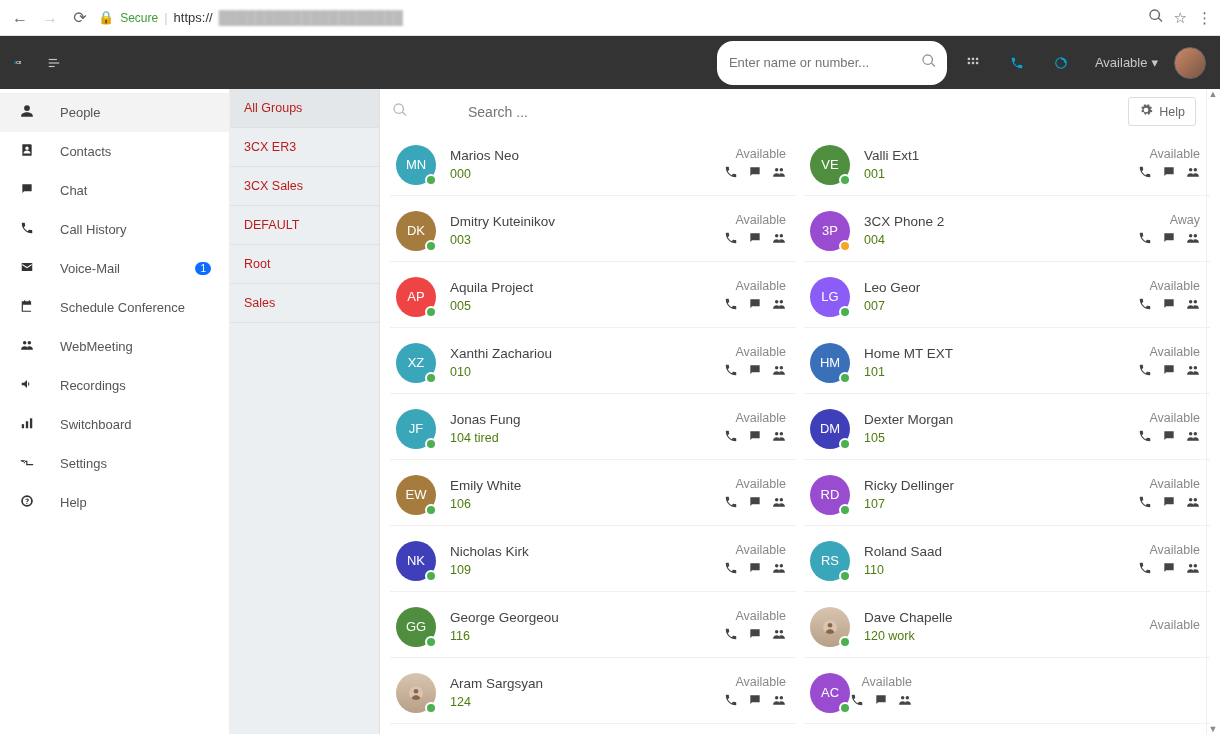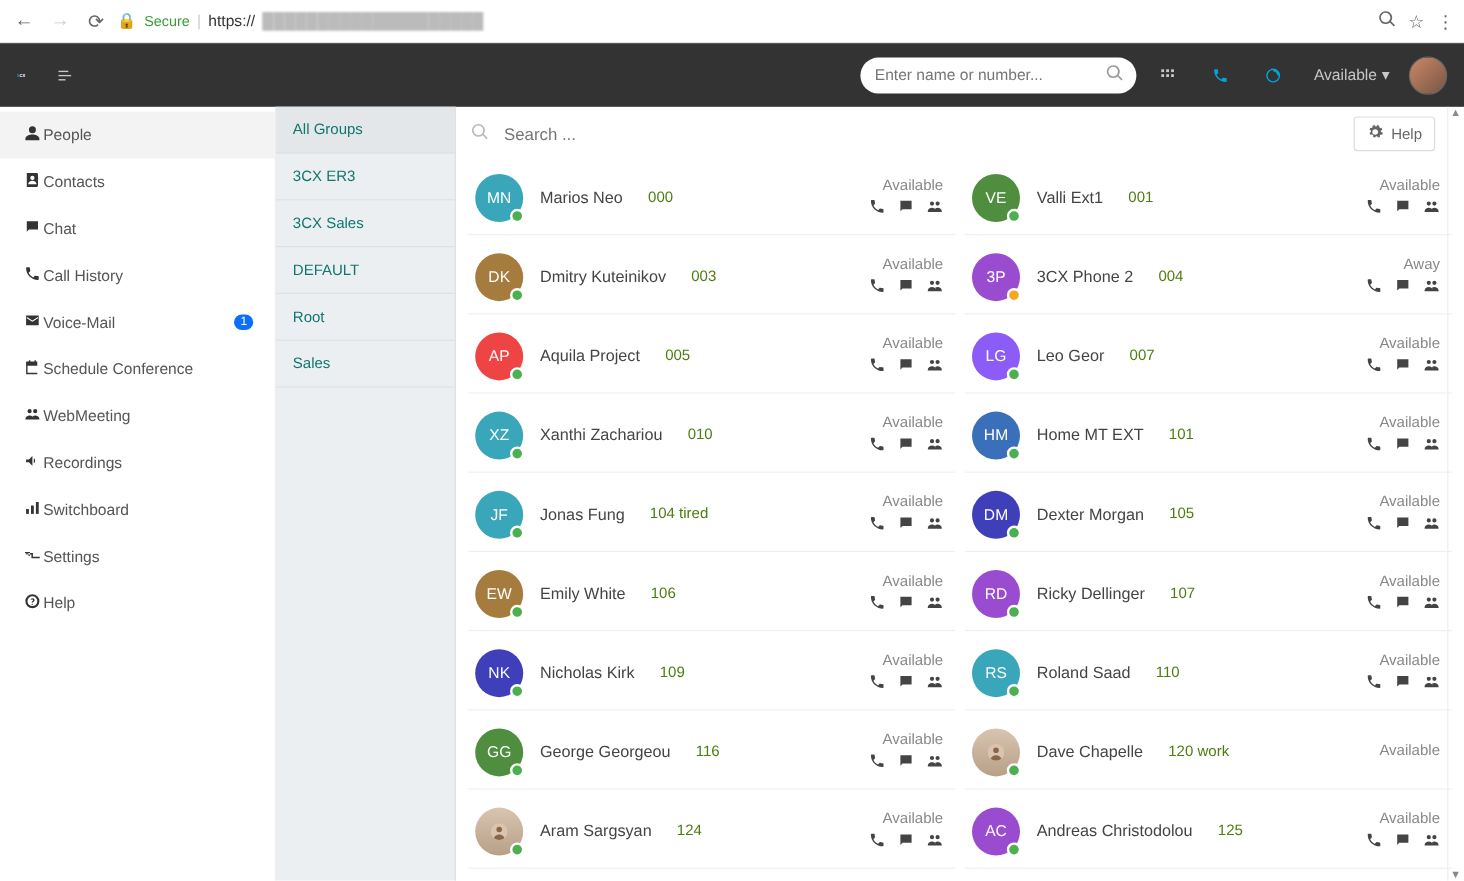--- a/index.html
+++ b/index.html
@@ -11,52 +11,52 @@
 .url-text{color:#333;}
 .url-blur{color:#bbb;filter:blur(1px);}
 .bb-right{display:flex;align-items:center;gap:10px;color:#666;font-size:15px;}
 
 .topbar{height:53px;background:#333;display:flex;align-items:center;padding:0 14px;gap:8px;}
 .logo{display:flex;align-items:center;gap:0;}
 .logo svg{display:block;}
 .tb-spacer-left{width:170px;display:flex;align-items:center;}
 .tb-icon{width:36px;height:32px;color:#c7c7c7;display:flex;align-items:center;justify-content:center;font-size:15px;cursor:pointer;}
 .tb-spacer{flex:1;}
-.tb-search{background:#fff;border-radius:16px;height:30px;min-width:230px;display:flex;align-items:center;padding:0 10px;color:#888;}
+.tb-search{background:#fff;border-radius:16px;height:44px;min-width:230px;display:flex;align-items:center;padding:0 10px;color:#888;}
 .tb-search input{border:0;outline:none;flex:1;font-size:13px;color:#333;background:transparent;}
 .tb-status{color:#c7c7c7;font-size:13px;cursor:pointer;padding:0 8px;display:flex;align-items:center;gap:4px;}
 .tb-avatar{width:32px;height:32px;border-radius:50%;background:linear-gradient(135deg,#c86 0%,#754 100%);border:1px solid #666;cursor:pointer;}
 
 .main{display:flex;height:645px;}
 .sidebar{width:230px;border-right:1px solid #eee;padding-top:4px;}
-.sb-item{display:flex;align-items:center;height:39px;padding:0 18px;gap:0;color:#555;cursor:pointer;font-size:13px;}
+.sb-item{display:flex;align-items:center;height:39px;padding:0 18px;gap:24px;color:#555;cursor:pointer;font-size:13px;}
 .sb-item.active{background:#f3f3f3;}
 .sb-icon{width:18px;text-align:center;color:#333;}
 .sb-label{flex:1;}
 .sb-badge{background:#0d6efd;color:#fff;border-radius:8px;font-size:10px;padding:1px 5px;min-width:14px;text-align:center;}
 
 .groupcol{width:150px;background:#eceff1;border-right:1px solid #e0e0e0;}
-.grp-item{padding:12px 14px;font-size:12.5px;color:#0f766e;border-bottom:1px solid #e0e0e0;cursor:pointer;}
+.grp-item{padding:12px 14px;font-size:12.5px;color:#b91c1c;border-bottom:1px solid #e0e0e0;cursor:pointer;}
 .grp-item.active{background:#e4e7e9;}
 
 .content{flex:1;display:flex;flex-direction:column;position:relative;}
 .content-head{display:flex;align-items:center;padding:8px 12px;min-height:44px;}
 .srch{display:flex;align-items:center;gap:10px;color:#aaa;font-size:14px;flex:1;}
-.srch input{border:0;outline:none;font-size:14px;color:#701a75;background:transparent;flex:1;}
+.srch input{border:0;outline:none;font-size:14px;color:#701a75;background:transparent;flex:1;margin-left:48px;}
 .help-btn{border:1px solid #ddd;border-radius:3px;padding:5px 10px;font-size:12.5px;color:#666;display:flex;align-items:center;gap:6px;cursor:pointer;background:#fff;margin-right:12px;}
 
 .grid{flex:1;overflow-y:auto;padding:0 4px 0 4px;}
 .grid-in{display:grid;grid-template-columns:1fr 1fr;gap:4px 8px;padding:0 6px 8px 6px;}
 .card{display:flex;align-items:center;padding:8px 6px;border-bottom:1px solid #f0f0f0;min-height:62px;}
 .av{width:40px;height:40px;border-radius:50%;position:relative;display:flex;align-items:center;justify-content:center;color:#fff;font-size:13px;font-weight:500;flex-shrink:0;}
 .av.photo{background:linear-gradient(180deg,#d8c4b0 0%,#b8a088 100%);}
 .av-dot{position:absolute;right:-1px;bottom:-1px;width:12px;height:12px;border-radius:50%;border:2px solid #fff;}
 .dot-g{background:#4caf50;}
 .dot-y{background:#f5a623;}
-.c-main{flex:1;margin-left:14px;display:flex;flex-direction:row;gap:21px;}
+.c-main{flex:1;margin-left:14px;display:flex;flex-direction:column;gap:4px;}
 .c-name{color:#444;font-size:13.5px;}
 .c-ext{color:#4d7c0f;font-size:12.5px;}
 .c-right{display:flex;flex-direction:column;align-items:flex-end;gap:4px;margin-right:4px;}
 .c-status{font-size:12.5px;color:#888;}
 .c-actions{display:flex;gap:10px;color:#444;font-size:13px;}
 .c-actions span{cursor:pointer;}
 
 .scrollhint{position:absolute;right:0;top:0;bottom:0;width:14px;border-left:1px solid #eee;}
 .scrollhint .thumb-top{position:absolute;right:2px;top:0;width:10px;height:10px;display:flex;align-items:center;justify-content:center;color:#888;font-size:9px;}
 .scrollhint .thumb-bot{position:absolute;right:2px;bottom:0;width:10px;height:10px;display:flex;align-items:center;justify-content:center;color:#888;font-size:9px;}
@@ -643,24 +643,20 @@
                     <path d="M8 11a3 3 0 100-6 3 3 0 000 6zm8 0a3 3 0 100-6 3 3 0 000 6zM2 19c0-3 3-5 6-5s6 2 6 5v1H2v-1zm12 1v-1c0-1.5-.6-2.8-1.6-3.8 1-.8 2.3-1.2 3.6-1.2 3 0 6 2 6 5v1h-8z"></path>
                   </svg></span>
               </div>
             </div>
           </div>
           <div class="card">
             <div class="av" style="background:#9a4cd0;">
               <span>AC</span>
               <div class="av-dot dot-g"></div>
             </div>
-            <div class="c-main">
-              <div class="c-name">Andreas Christodolou</div>
-              <div class="c-ext">125</div>
-            </div>
             <div class="c-right">
               <div class="c-status">Available</div>
               <div class="c-actions">
                 <span><svg viewBox="0 0 24 24">
                     <path d="M6.6 10.8c1.4 2.8 3.8 5.2 6.6 6.6l2.2-2.2c.3-.3.7-.4 1-.2 1.2.4 2.4.6 3.6.6.6 0 1 .4 1 1V20c0 .6-.4 1-1 1C10.6 21 3 13.4 3 4c0-.6.4-1 1-1h3.4c.6 0 1 .4 1 1 0 1.2.2 2.4.6 3.6.1.4 0 .8-.3 1l-2.1 2.2z"></path>
                   </svg></span>
                 <span><svg viewBox="0 0 24 24">
                     <path d="M4 4h16v12H7l-3 3V4z"></path>
                   </svg></span>
                 <span><svg viewBox="0 0 24 24">

